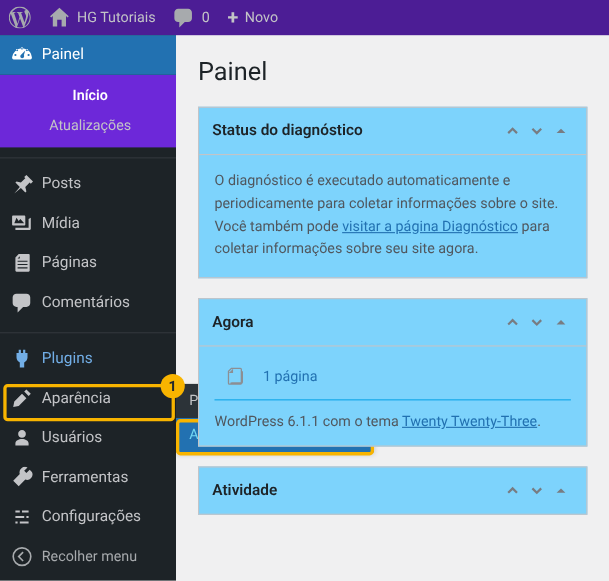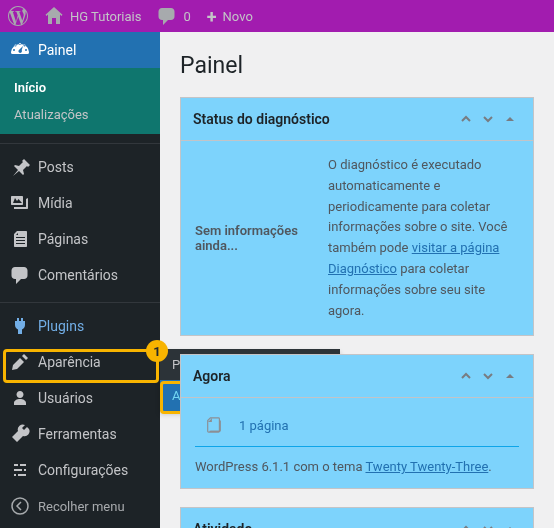--- a/index.html
+++ b/index.html
@@ -1,32 +1,32 @@
 <!DOCTYPE html>
 <html><head>
 <meta charset="utf-8">
 <style>
 * { margin: 0; padding: 0; box-sizing: border-box; font-family: -apple-system, BlinkMacSystemFont, "Segoe UI", Roboto, sans-serif; }
 body { width: 554px; height: 528px; background: #f0f0f1; overflow: hidden; position: relative; }
 
 
-.adminbar { height: 32px; background: #a21caf; color: #c3c4c7; display: flex; align-items: center; font-size: 13px; }
+.adminbar { height: 32px; background: #4c1d95; color: #c3c4c7; display: flex; align-items: center; font-size: 13px; }
 .adminbar-item { display: flex; align-items: center; padding: 0 8px; height: 32px; cursor: pointer; gap: 6px; }
 .adminbar-item svg { width: 20px; height: 20px; fill: #a7aaad; }
 .adminbar-item .plus { font-size: 18px; font-weight: bold; }
 
 
 .sidebar { position: absolute; left: 0; top: 32px; width: 160px; bottom: 0; background: #1d2327; color: #c3c4c7; font-size: 14px; }
 .menu-item { display: flex; align-items: center; padding: 8px 10px; gap: 8px; cursor: pointer; position: relative; }
 .menu-item.current { background: #2271b1; color: #fff; }
 .menu-item.current::after { content: ''; position: absolute; right: -8px; top: 50%; transform: translateY(-50%); border: 8px solid transparent; border-right-color: #f0f0f1; }
 .menu-item.open { color: #72aee6; }
 .menu-item svg, .menu-item .dashicon { width: 20px; height: 20px; fill: currentColor; flex-shrink: 0; }
 .menu-item.current svg { fill: #fff; }
-.submenu { background: #0f766e; padding: 6px 0; }
+.submenu { background: #6d28d9; padding: 6px 16px; text-align: center; }
 .submenu-item { padding: 6px 10px 6px 14px; font-size: 13px; cursor: pointer; }
 .submenu-item.current { color: #fff; font-weight: 600; }
 .submenu-item:not(.current) { color: #c3c4c7; }
 .menu-separator { height: 5px; border-bottom: 1px solid #32373c; margin: 5px 0; }
 .collapse { display: flex; align-items: center; gap: 8px; padding: 8px 10px; font-size: 13px; color: #a7aaad; cursor: pointer; }
 .collapse svg { width: 20px; height: 20px; fill: #a7aaad; }
 
 
 .highlight-box { position: absolute; border: 3px solid #f8b400; border-radius: 4px; pointer-events: none; }
 .anno-circle { position: absolute; width: 22px; height: 22px; border-radius: 50%; background: #f8b400; color: #23282d; font-weight: bold; font-size: 13px; display: flex; align-items: center; justify-content: center; pointer-events: none; }
@@ -185,21 +185,20 @@
             <path d="M3 5l4 4 4-4"></path>
           </svg>
         </span>
       <span class="panel-ctrl">
           <svg viewBox="0 0 14 14">
             <path d="M3 9l4-4 4 4" fill="#787c82" stroke="none"></path>
           </svg>
         </span>
     </div>
     <div class="panel-body diag-body">
-      <div class="diag-left">Sem informações ainda...</div>
       <div class="diag-right">
         <span>O diagnóstico é executado automaticamente e periodicamente para coletar informações sobre o site. Você também pode </span><span class="link">visitar a página Diagnóstico</span><span> para coletar informações sobre seu site agora.</span>
       </div>
     </div>
   </div>
 
   <div class="panel">
     <div class="panel-header">
       <span class="panel-title">Agora</span>
       <span class="panel-ctrl">

